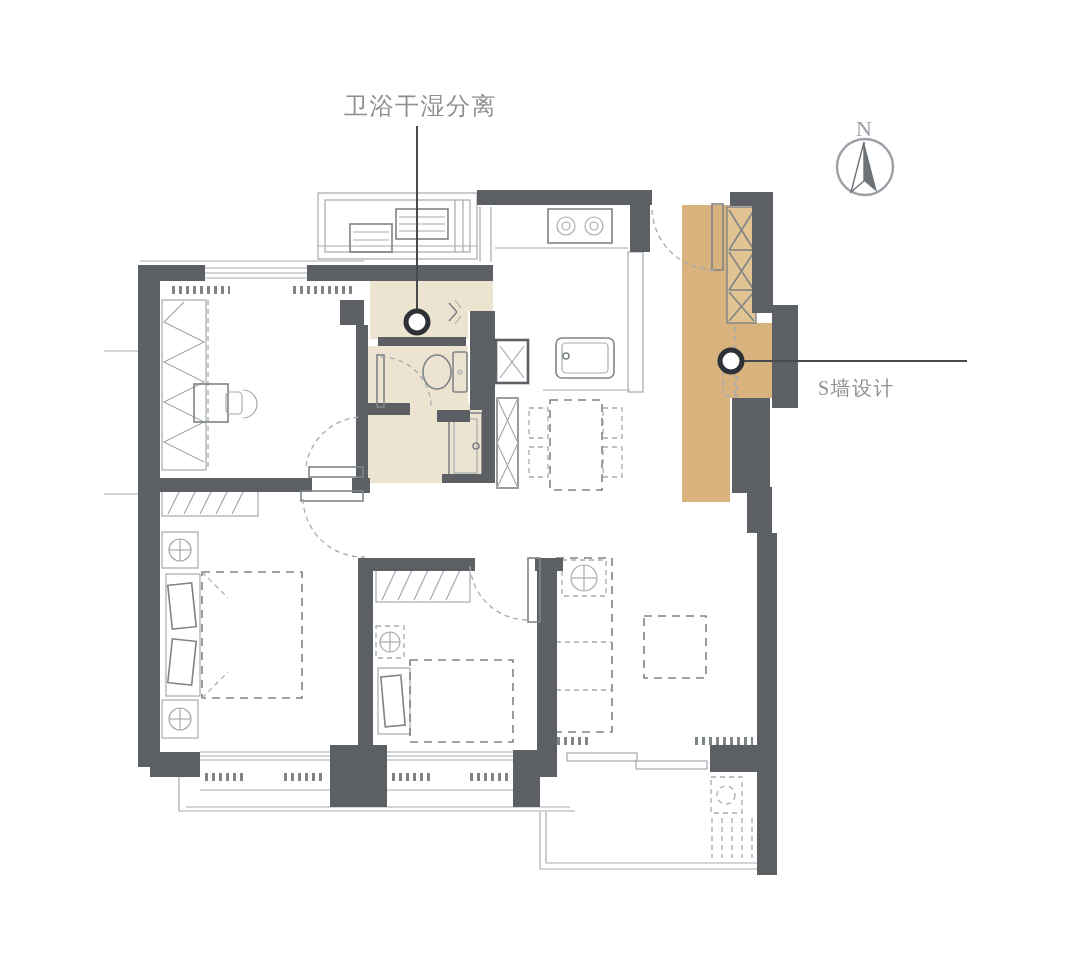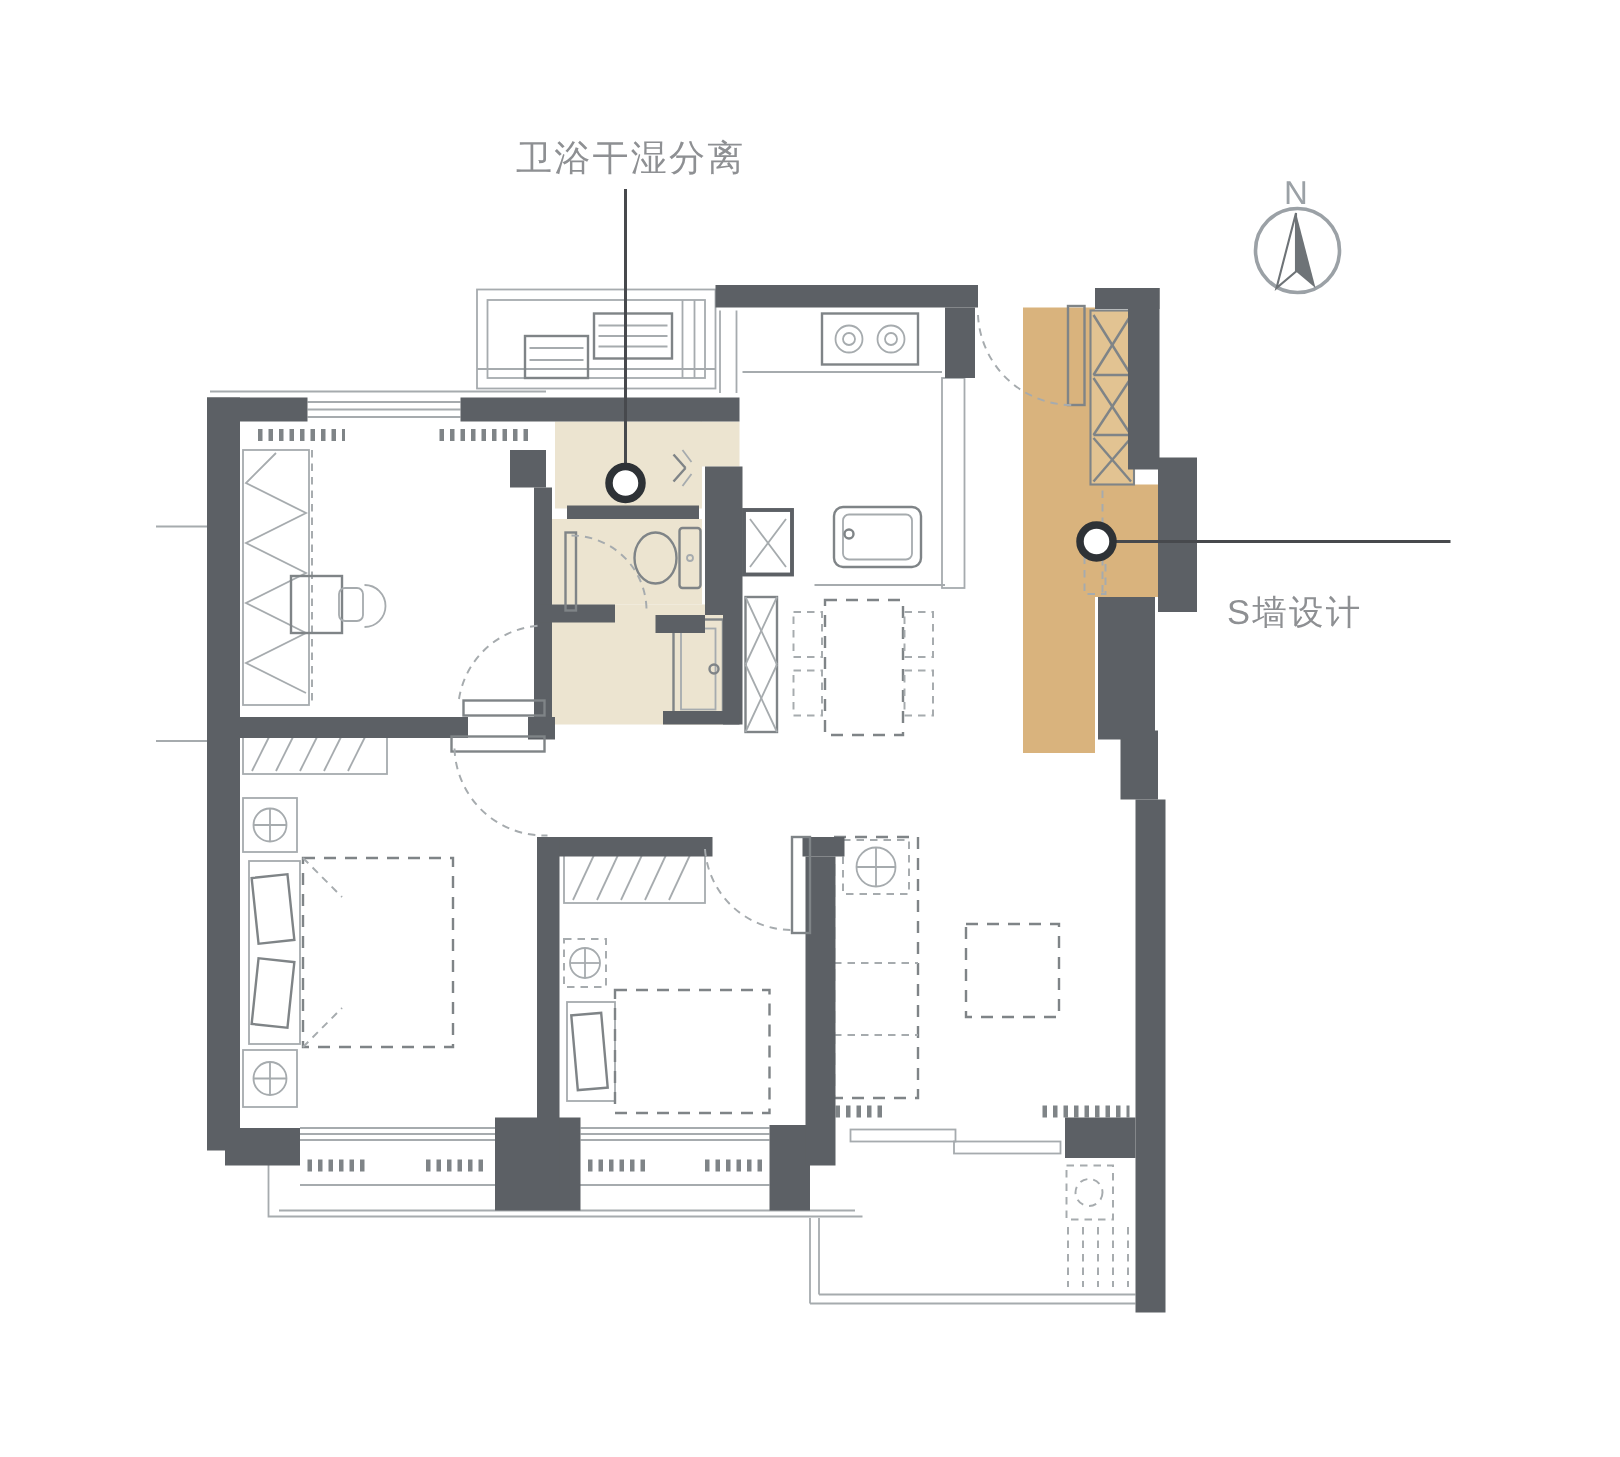--- a/index.html
+++ b/index.html
@@ -1,21 +1,21 @@
 <!DOCTYPE html>
 <html style="--bg: #ffffff; --wall: #5c6065; --line-light: #a6abae; --line-mid: #7f8487; --cream: #ece4d0; --tan: #d9b37d; --tan-light: #e2c392; --leader: #47494d; --marker: #2e3236; --text: #8e9093; --compass: #9ba1a6; --compass-dark: #6e7377;"><head>
 <meta charset="utf-8">
 <style>
   html,body{margin:0;padding:0;background:#fff;}
   .plan-wrap{position:relative;width:1080px;height:971px;background:var(--bg,#fff);
-    font-family:Liberation Sans, sans-serif;overflow:hidden;}
+    font-family:Liberation Serif, serif;overflow:hidden;}
   .plan-svg{position:absolute;left:0;top:0;}
   .lbl{position:absolute;color:var(--text,#8e9093);letter-spacing:1.5px;}
   .lbl-bath{left:344px;top:92px;font-size:24px;line-height:28px;}
-  .lbl-storage{left:818px;top:394px;font-size:23px;line-height:28px;}
+  .lbl-storage{left:818px;top:374px;font-size:20px;line-height:28px;}
   .lbl-n{left:851px;top:116px;width:26px;text-align:center;font-size:22px;color:var(--compass,#9ba1a6);letter-spacing:0;}
   
   .wall{fill:var(--wall,#5c6065);stroke:none;}
   .thin{stroke:var(--line-light,#a6abae);stroke-width:1.2;fill:none;}
   .mid{stroke:var(--line-mid,#7f8487);stroke-width:1.6;fill:none;}
   .dash{stroke:var(--line-mid,#7f8487);stroke-width:1.6;fill:none;stroke-dasharray:8 6;}
   .dashl{stroke:var(--line-light,#a6abae);stroke-width:1.3;fill:none;stroke-dasharray:5 4;}
   .tick{stroke:var(--line-mid,#7f8487);stroke-width:8;fill:none;stroke-dasharray:3 4;}
   .cream{fill:var(--cream,#ece4d0);stroke:none;}
   .tan{fill:var(--tan,#d9b37d);stroke:none;}

